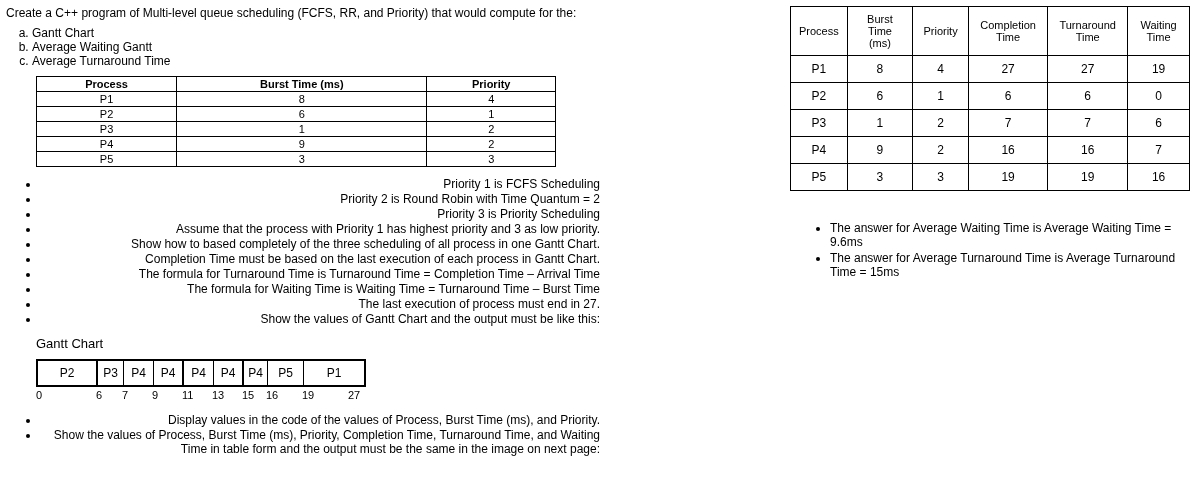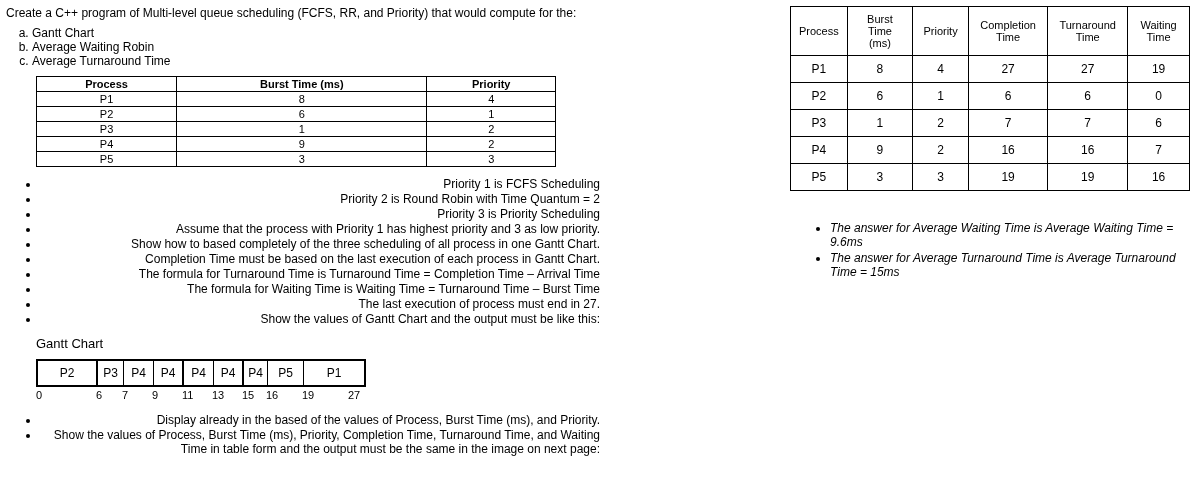--- a/index.html
+++ b/index.html
@@ -100,32 +100,31 @@
     min-width: 56px;
   }
   table.res th {
     font-size: 11px;
     font-weight: normal;
   }
   .right-notes {
     list-style: disc;
     margin-left: 40px;
     font-size: 12px;
-    font-style: italic;
   }
   .right-notes li { margin-bottom: 2px; }
 </style>
 </head>
 <body>
 
 <div class="left">
   <div class="intro">Create a C++ program of Multi-level queue scheduling (FCFS, RR, and Priority) that would compute for the:</div>
   <ol class="ol-alpha">
     <li>Gantt Chart</li>
-    <li>Average Waiting Robin</li>
+    <li>Average Waiting Gantt</li>
     <li>Average Turnaround Time</li>
   </ol>
 
   <table class="proc">
     <tbody>
         <tr>
       <th>Process</th>
       <th><span>Burst Time (</span><span class="underline">ms</span><span>)</span></th>
       <th>Priority</th>
     </tr>
@@ -189,21 +188,21 @@
     <span style="width:30px">9</span>
     <span style="width:30px">11</span>
     <span style="width:30px">13</span>
     <span style="width:24px">15</span>
     <span style="width:36px">16</span>
     <span style="width:46px">19</span>
     <span>27</span>
   </div>
 
   <ul class="ul-disc">
-    <li><span>Display already in the based of the values of Process, Burst Time (</span><span class="underline">ms</span><span>), and Priority.</span></li>
+    <li><span>Display values in the code of the values of Process, Burst Time (</span><span class="underline">ms</span><span>), and Priority.</span></li>
     <li><span>Show the values of Process, Burst Time (</span><span class="underline">ms</span><span>), Priority, Completion Time, Turnaround Time, and Waiting Time in table form and the output must be the same in the image on next page:</span></li>
   </ul>
 </div>
 
 <div class="right">
   <table class="res">
     <tbody>
         <tr>
       <th>Process</th>
       <th>Burst Time (ms)</th>

